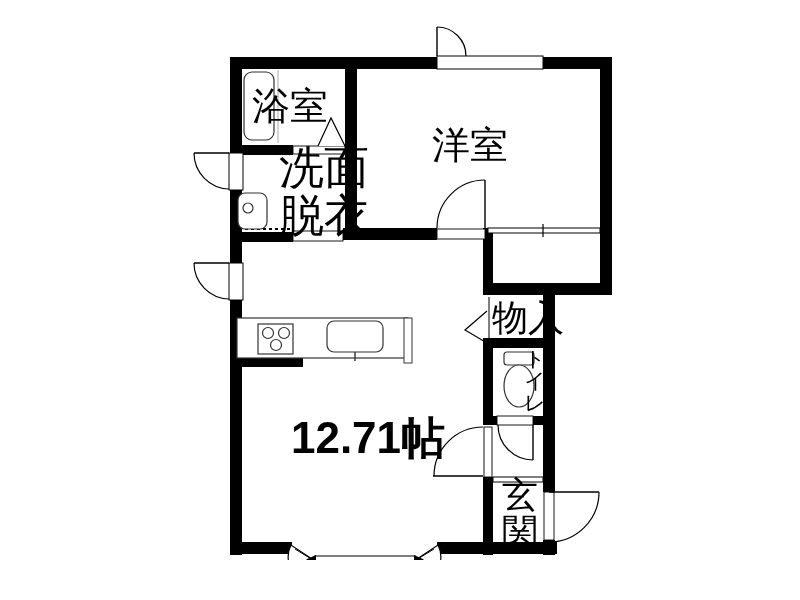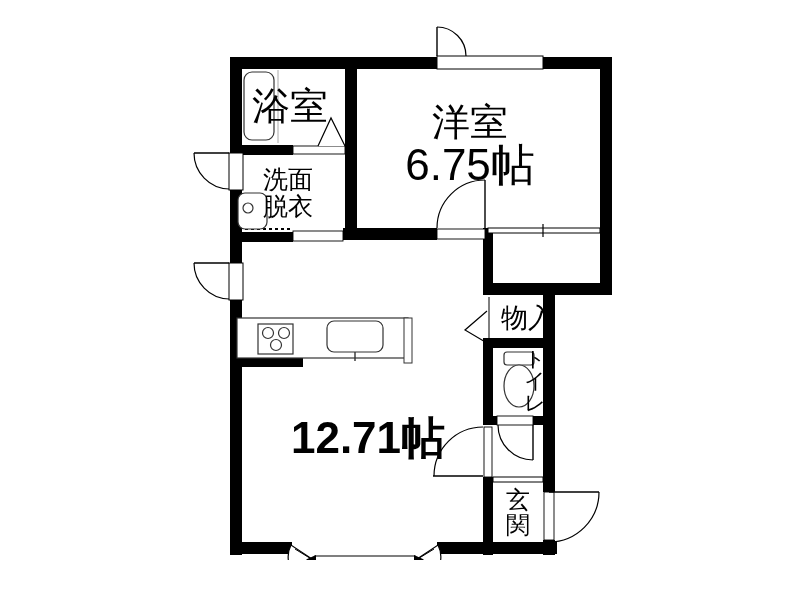--- a/index.html
+++ b/index.html
@@ -10,29 +10,29 @@
   .stage svg{position:absolute;left:0;top:0;}
   .lbl{
     position:absolute;transform:translate(-50%,-50%);
     text-align:center;color:#000;white-space:nowrap;line-height:1.06;
   }
   .lbl .line{display:block;}
   .vert{
     white-space:normal;word-break:break-all;line-height:1.04;
   }
   .f-bath{font-size:38px;}
-  .f-wash{font-size:25px;}
+  .f-wash{font-size:45px;margin-left:36px;}
   .f-yname{font-size:38px;}
   .f-ysize{font-size:44px;}
   .f-closet{font-size:40px;}
-  .f-storage{font-size:27px;padding-left:24px;}
+  .f-storage{font-size:36px;padding-left:24px;}
   .f-toilet{font-size:21px;width:23px;}
   .f-ldk{font-size:44px;letter-spacing:2px;}
   .f-ldksize{font-size:44px;letter-spacing:0;font-weight:bold;}
-  .f-genkan{font-size:24px;width:32px;}
+  .f-genkan{font-size:36px;width:32px;}
 </style>
 </head>
 <body>
 
 <div class="stage">
 
   <svg width="800" height="600" viewBox="0 0 800 600">
 
     <g fill="#000" stroke="none">
       <rect x="230" y="57" width="382" height="12"></rect>
@@ -167,21 +167,20 @@
 
   <div class="lbl f-bath" style="left:290px;top:106px;">浴室</div>
 
   <div class="lbl f-wash" style="left:288px;top:192px;">
     <span class="line">洗面</span>
     <span class="line">脱衣</span>
   </div>
 
   <div class="lbl" style="left:470px;top:145px;">
     <span class="line f-yname">洋室</span>
-    <span class="line f-ysize">6.75帖</span>
   </div>
 
 
   <div class="lbl f-storage" style="left:516px;top:318px;">物入</div>
 
   <div class="lbl vert f-toilet" style="left:517px;top:381px;padding-left:36px;">トイレ</div>
 
   <div class="lbl" style="left:368px;top:438px;">
     <span class="line f-ldksize">12.71帖</span>
   </div>

